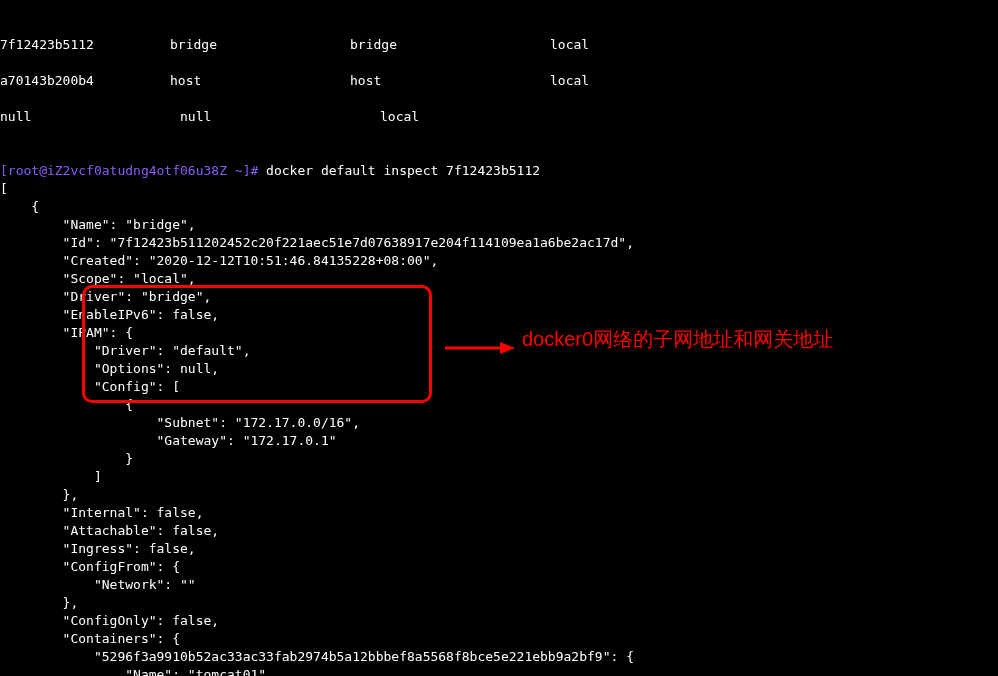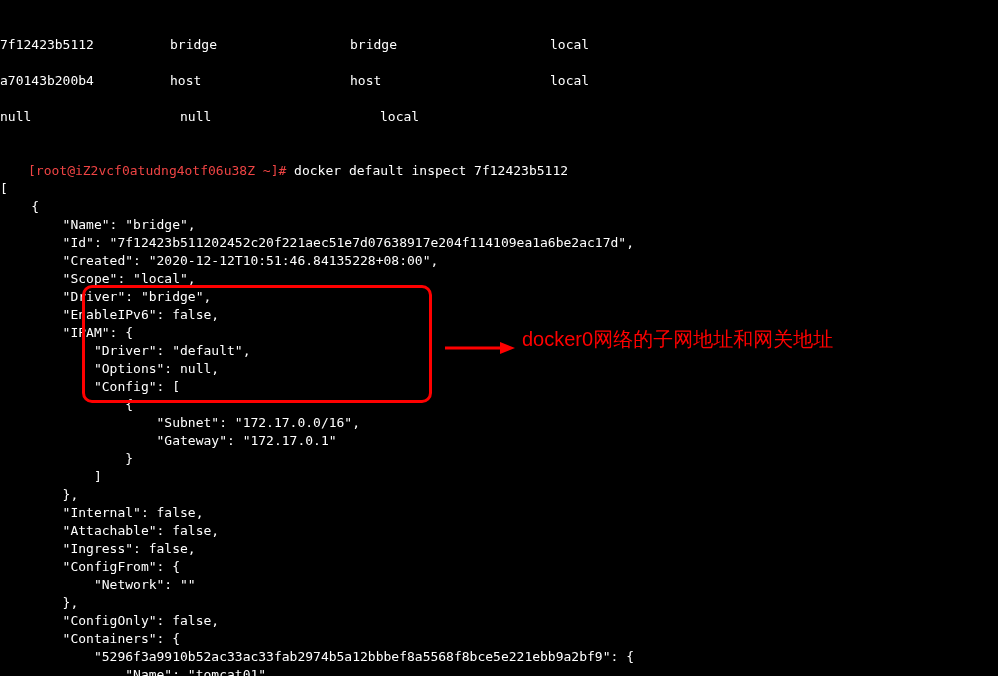--- a/index.html
+++ b/index.html
@@ -17,22 +17,21 @@
       width: 998px;
       height: 676px;
       overflow: hidden;
       position: relative;
     }
     .terminal-content {
       white-space: pre;
       padding: 0;
     }
     .prompt-user {
-      color: #ef4444;
-      padding-left: 28px;
+      color: #8b5cf6;
     }
     .network-table {
       display: block;
     }
     .table-row {
       display: flex;
     }
     .col-id {
       width: 170px;
     }

